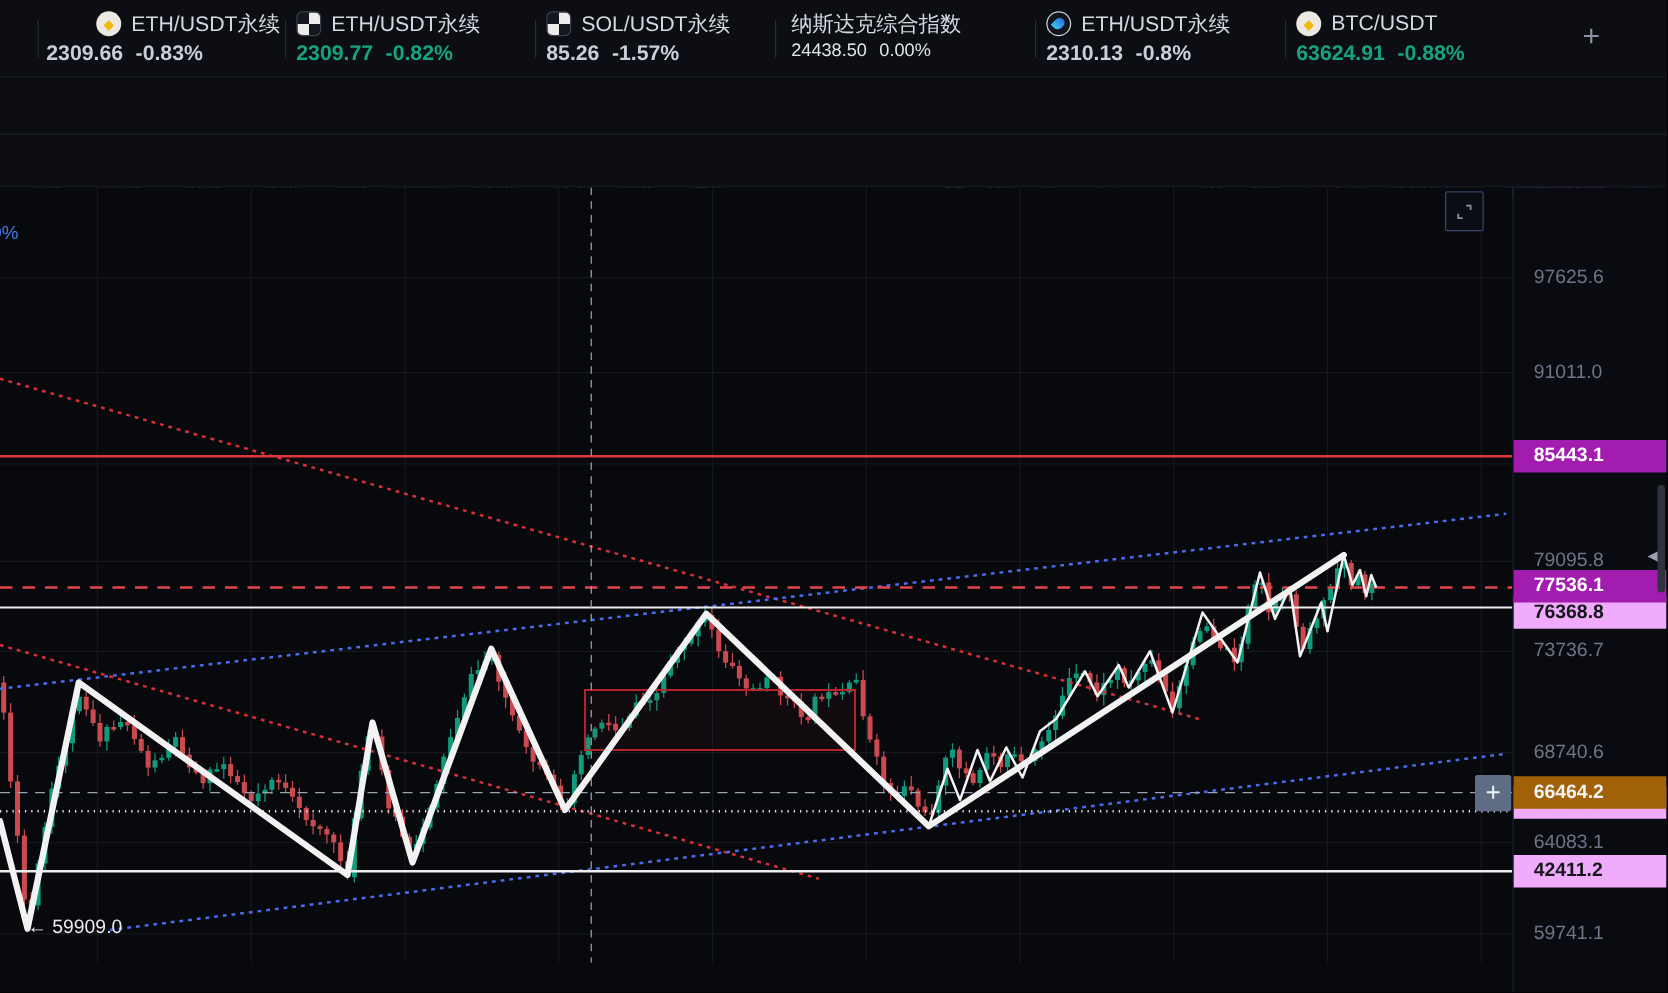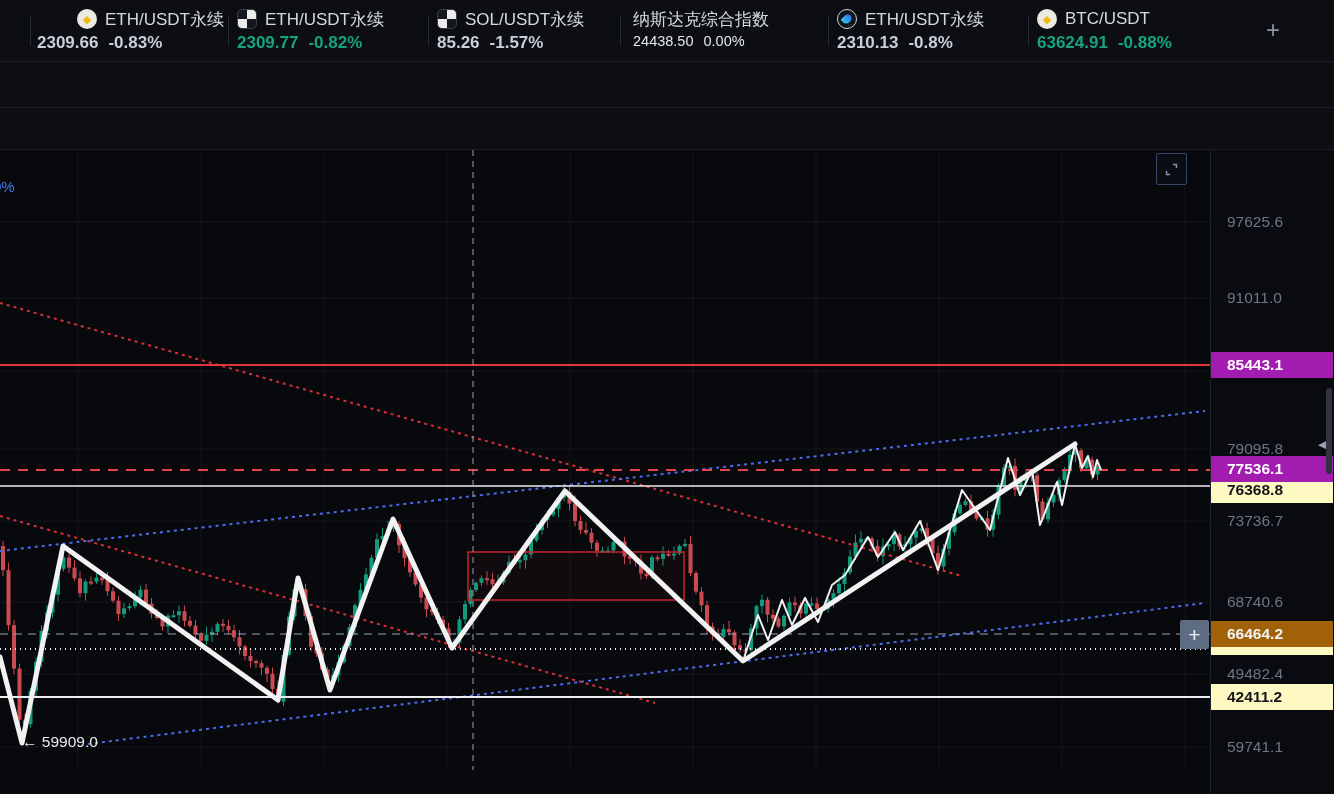--- a/index.html
+++ b/index.html
@@ -36,21 +36,21 @@
   
   #dtools{position:absolute;left:10px;top:114px;display:flex;align-items:center;gap:17px;}
   #chip{font-size:21px;font-weight:700;color:#dfa713;cursor:pointer;padding:0 4px;}
   
   #chartwrap{position:absolute;left:0;top:150px;width:1210px;height:644px;background:#08090d;}
   #axis{position:absolute;left:1210px;top:150px;width:124px;height:644px;background:#0a0b10;border-left:1px solid #1d212a;}
   .axlab{position:absolute;left:16px;font-size:15.5px;color:#6d7686;white-space:nowrap;}
   .badge{position:absolute;left:0;width:106px;padding:4px 0 4px 16px;font-size:15.5px;font-weight:600;white-space:nowrap;}
   .badge.red{background:#a21caf;color:#fff;z-index:4;}
   .badge.slate{background:#a16207;color:#f2f4f7;z-index:4;}
-  .badge.white{background:#fef9c3;color:#14161a;z-index:2;}
+  .badge.white{background:#f0abfc;color:#14161a;z-index:2;}
   #legend{position:absolute;left:2px;top:2px;display:flex;gap:14px;font-size:15px;white-space:nowrap;z-index:6;}
   .lg-l{color:#8a92a3;margin-right:5px;}
   .lg-v{color:#1aa37e;}
   #pctind{position:absolute;left:-7px;top:28px;font-size:15px;color:#3f7df0;z-index:6;}
   #arrowlab{position:absolute;left:22px;top:583px;font-size:15.5px;color:#e8eaee;z-index:6;}
   #xplus{position:absolute;left:1180px;top:620px;width:29px;height:29px;background:#5e6d84;border-radius:2px;
          color:#eef1f5;font-size:21px;display:flex;align-items:center;justify-content:center;cursor:pointer;z-index:7;}
   #panebtn{position:absolute;left:1156px;top:153px;width:29px;height:30px;border:1px solid #35456b;border-radius:2px;
            display:flex;align-items:center;justify-content:center;cursor:pointer;z-index:6;background:#0b0d14;}
   #collapser{position:absolute;left:1318px;top:438px;z-index:6;cursor:pointer;color:#99a1af;font-size:11px;}
@@ -748,21 +748,21 @@
   </div>
 
   <div id="xplus">+</div>
 
   <div id="axis">
       <div class="axlab" style="top: 63px;">97625.6</div>
       <div class="axlab" style="top: 139px;">91011.0</div>
       <div class="axlab" style="top: 290px;">79095.8</div>
       <div class="axlab" style="top: 362px;">73736.7</div>
       <div class="axlab" style="top: 443px;">68740.6</div>
-      <div class="axlab" style="top: 515px;">49482.4</div>
+      <div class="axlab" style="top: 515px;">64083.1</div>
       <div class="axlab" style="top: 588px;">59741.1</div>
       <div class="badge red" style="top: 202px;">85443.1</div>
       <div class="badge red" style="top: 306px;">77536.1</div>
       <div class="badge white" style="top: 327px;">76368.8</div>
       <div class="badge slate" style="top: 471px;">66464.2</div>
       <div class="badge white" style="top: 479px;">66066.9</div>
       <div class="badge white" style="top: 534px;">42411.2</div>
     </div>
   <div id="collapser">◀</div>
   <div id="scrollthumb"></div>

